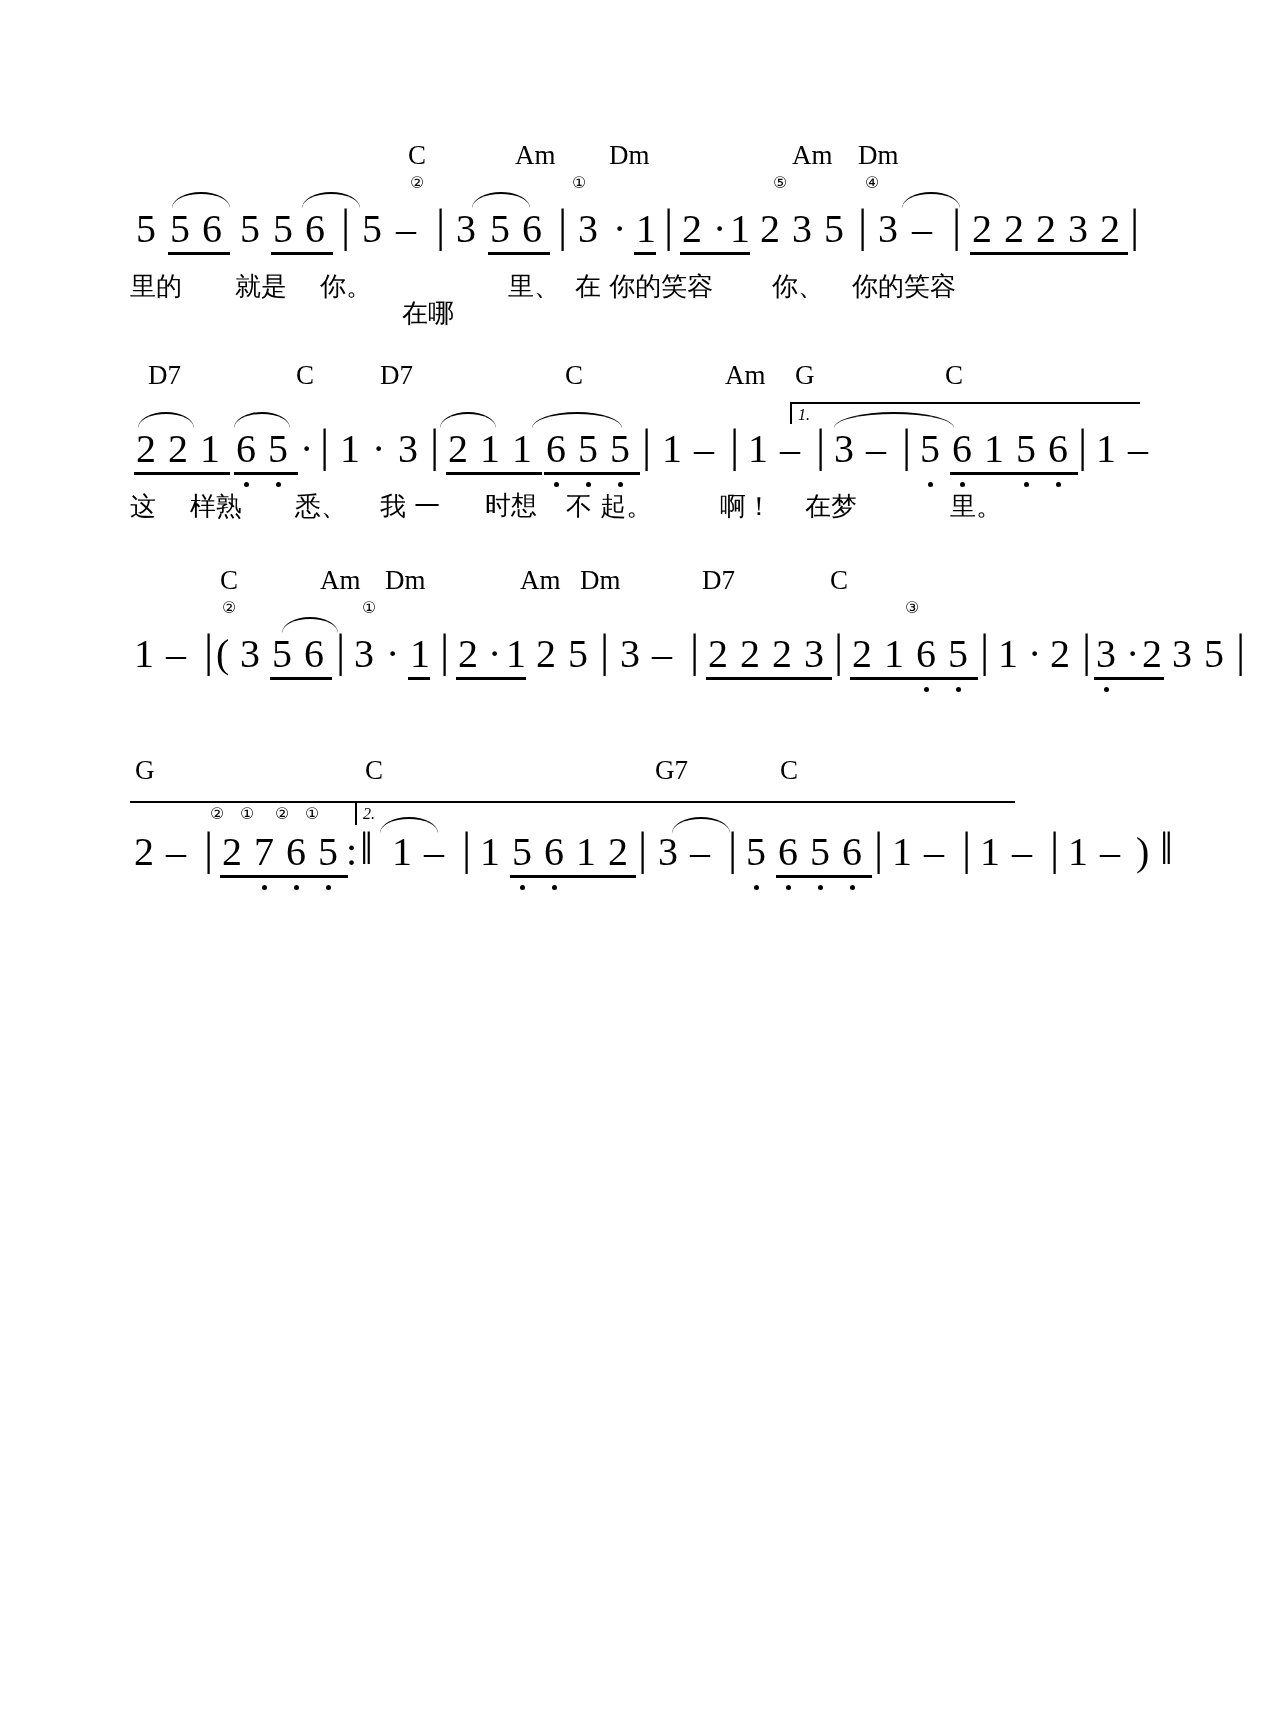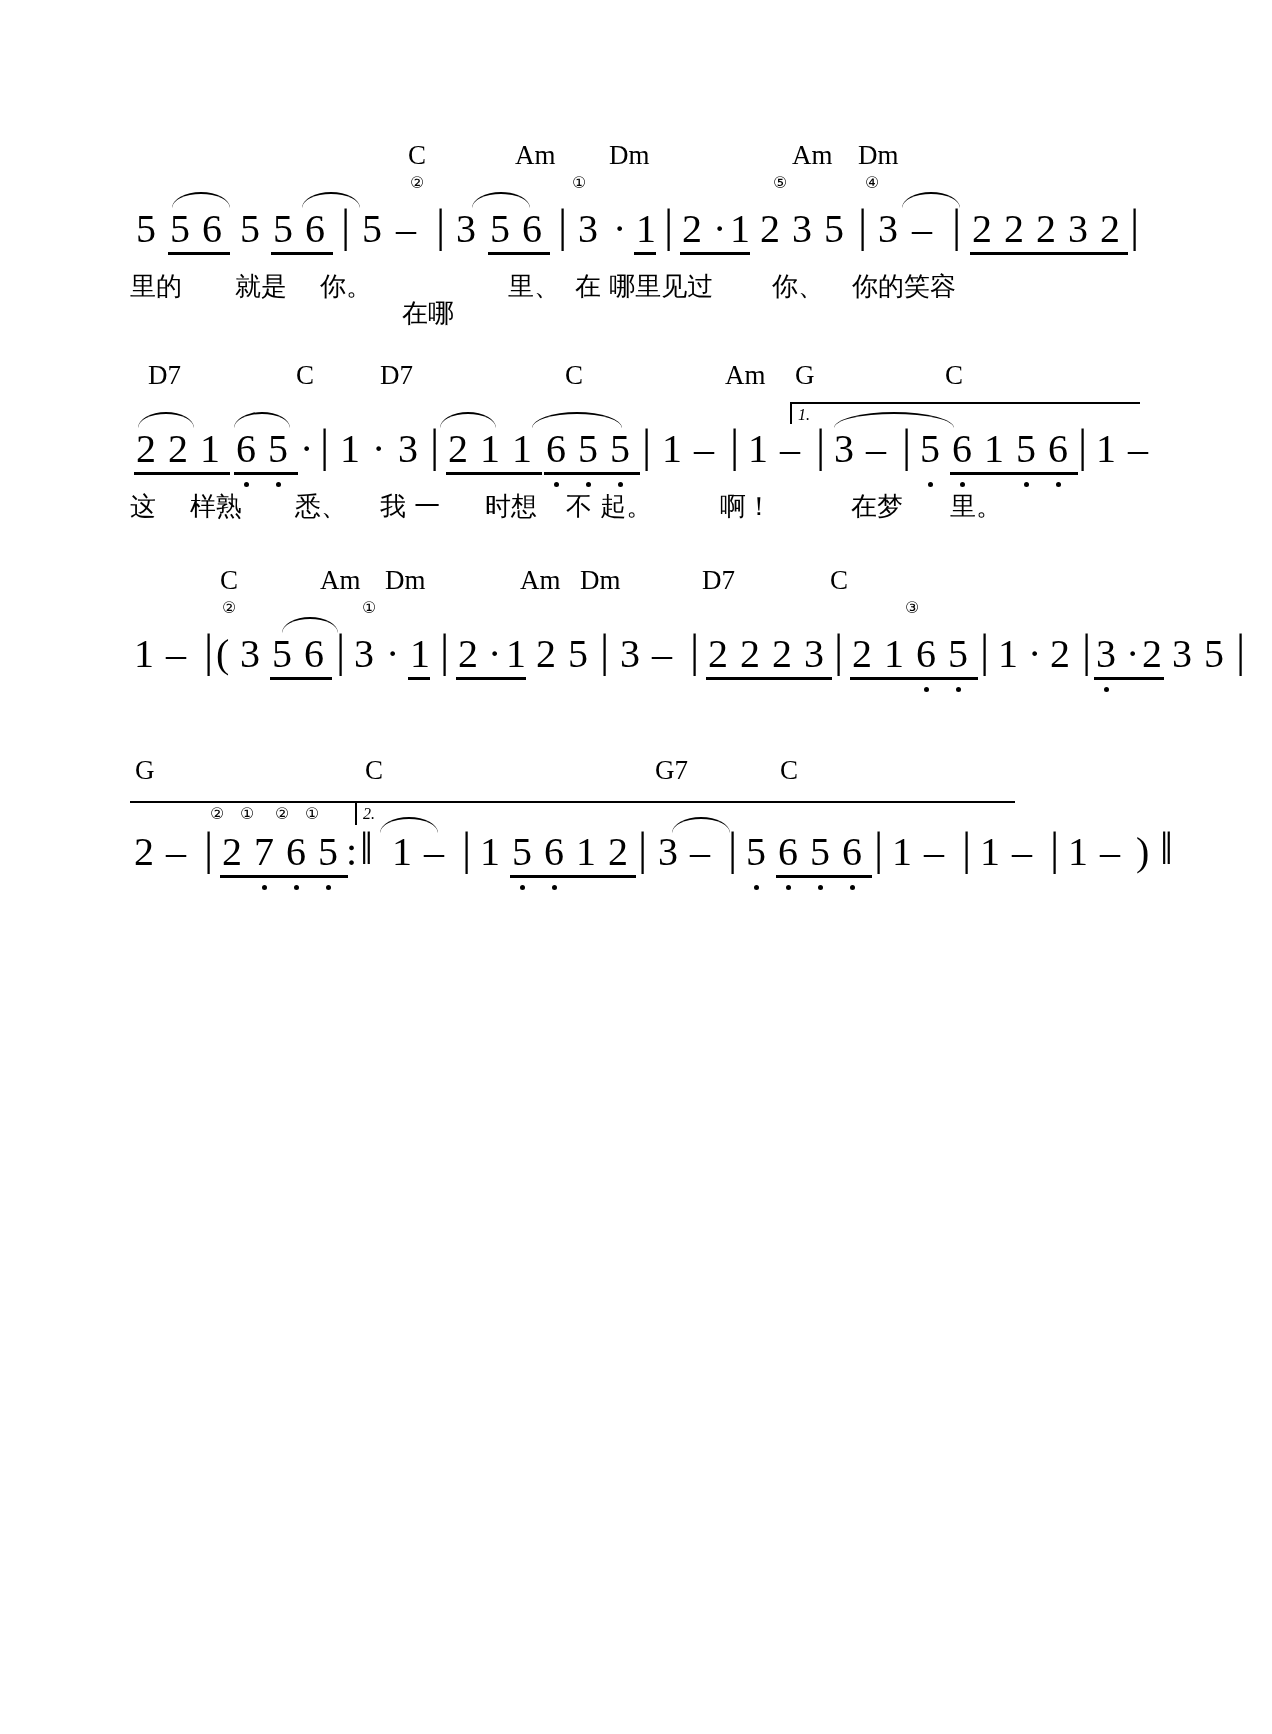--- a/index.html
+++ b/index.html
@@ -200,21 +200,21 @@
       <div class="beam" style="left:840px; top:56px; width:158px;"></div>
       <span class="note bar" style="left:1000px;">|</span>
     </div>
 
     <div class="lyrics">
       <span class="lyric" style="left:0px;">里的</span>
       <span class="lyric" style="left:105px;">就是</span>
       <span class="lyric" style="left:190px;">你。</span>
       <span class="lyric" style="left:272px;margin-top:27px;">在哪</span>
       <span class="lyric" style="left:378px;">里、</span>
-      <span class="lyric" style="left:445px;">在 哪里见过</span>
+      <span class="lyric" style="left:445px;">在 你的笑容</span>
       <span class="lyric" style="left:642px;">你、</span>
       <span class="lyric" style="left:722px;">你的笑容</span>
     </div>
   </div>
 
   <div class="system" style="top:360px;">
 
     <div class="chords">
       <span class="chord" style="left:18px;">D7</span>
       <span class="chord" style="left:166px;">C</span>
@@ -296,24 +296,24 @@
 
       <span class="note" style="left:966px;">1</span>
       <span class="note" style="left:998px;">–</span>
     </div>
 
     <div class="lyrics">
       <span class="lyric" style="left:0px;">这</span>
       <span class="lyric" style="left:60px;">样熟</span>
       <span class="lyric" style="left:165px;">悉、</span>
       <span class="lyric" style="left:250px;">我 一</span>
-      <span class="lyric" style="left:355px;">时想</span>
+      <span class="lyric" style="left:355px;font-family:Liberation Serif, serif;">时想</span>
       <span class="lyric" style="left:436px;">不 起。</span>
       <span class="lyric" style="left:590px;">啊！</span>
-      <span class="lyric" style="left:675px;margin-left:46px;">在梦</span>
+      <span class="lyric" style="left:675px;">在梦</span>
       <span class="lyric" style="left:820px;">里。</span>
     </div>
   </div>
 
   <div class="system" style="top:565px;">
 
     <div class="chords">
       <span class="chord" style="left:90px;">C</span>
       <span class="chord" style="left:190px;">Am</span>
       <span class="chord" style="left:255px;">Dm</span>

